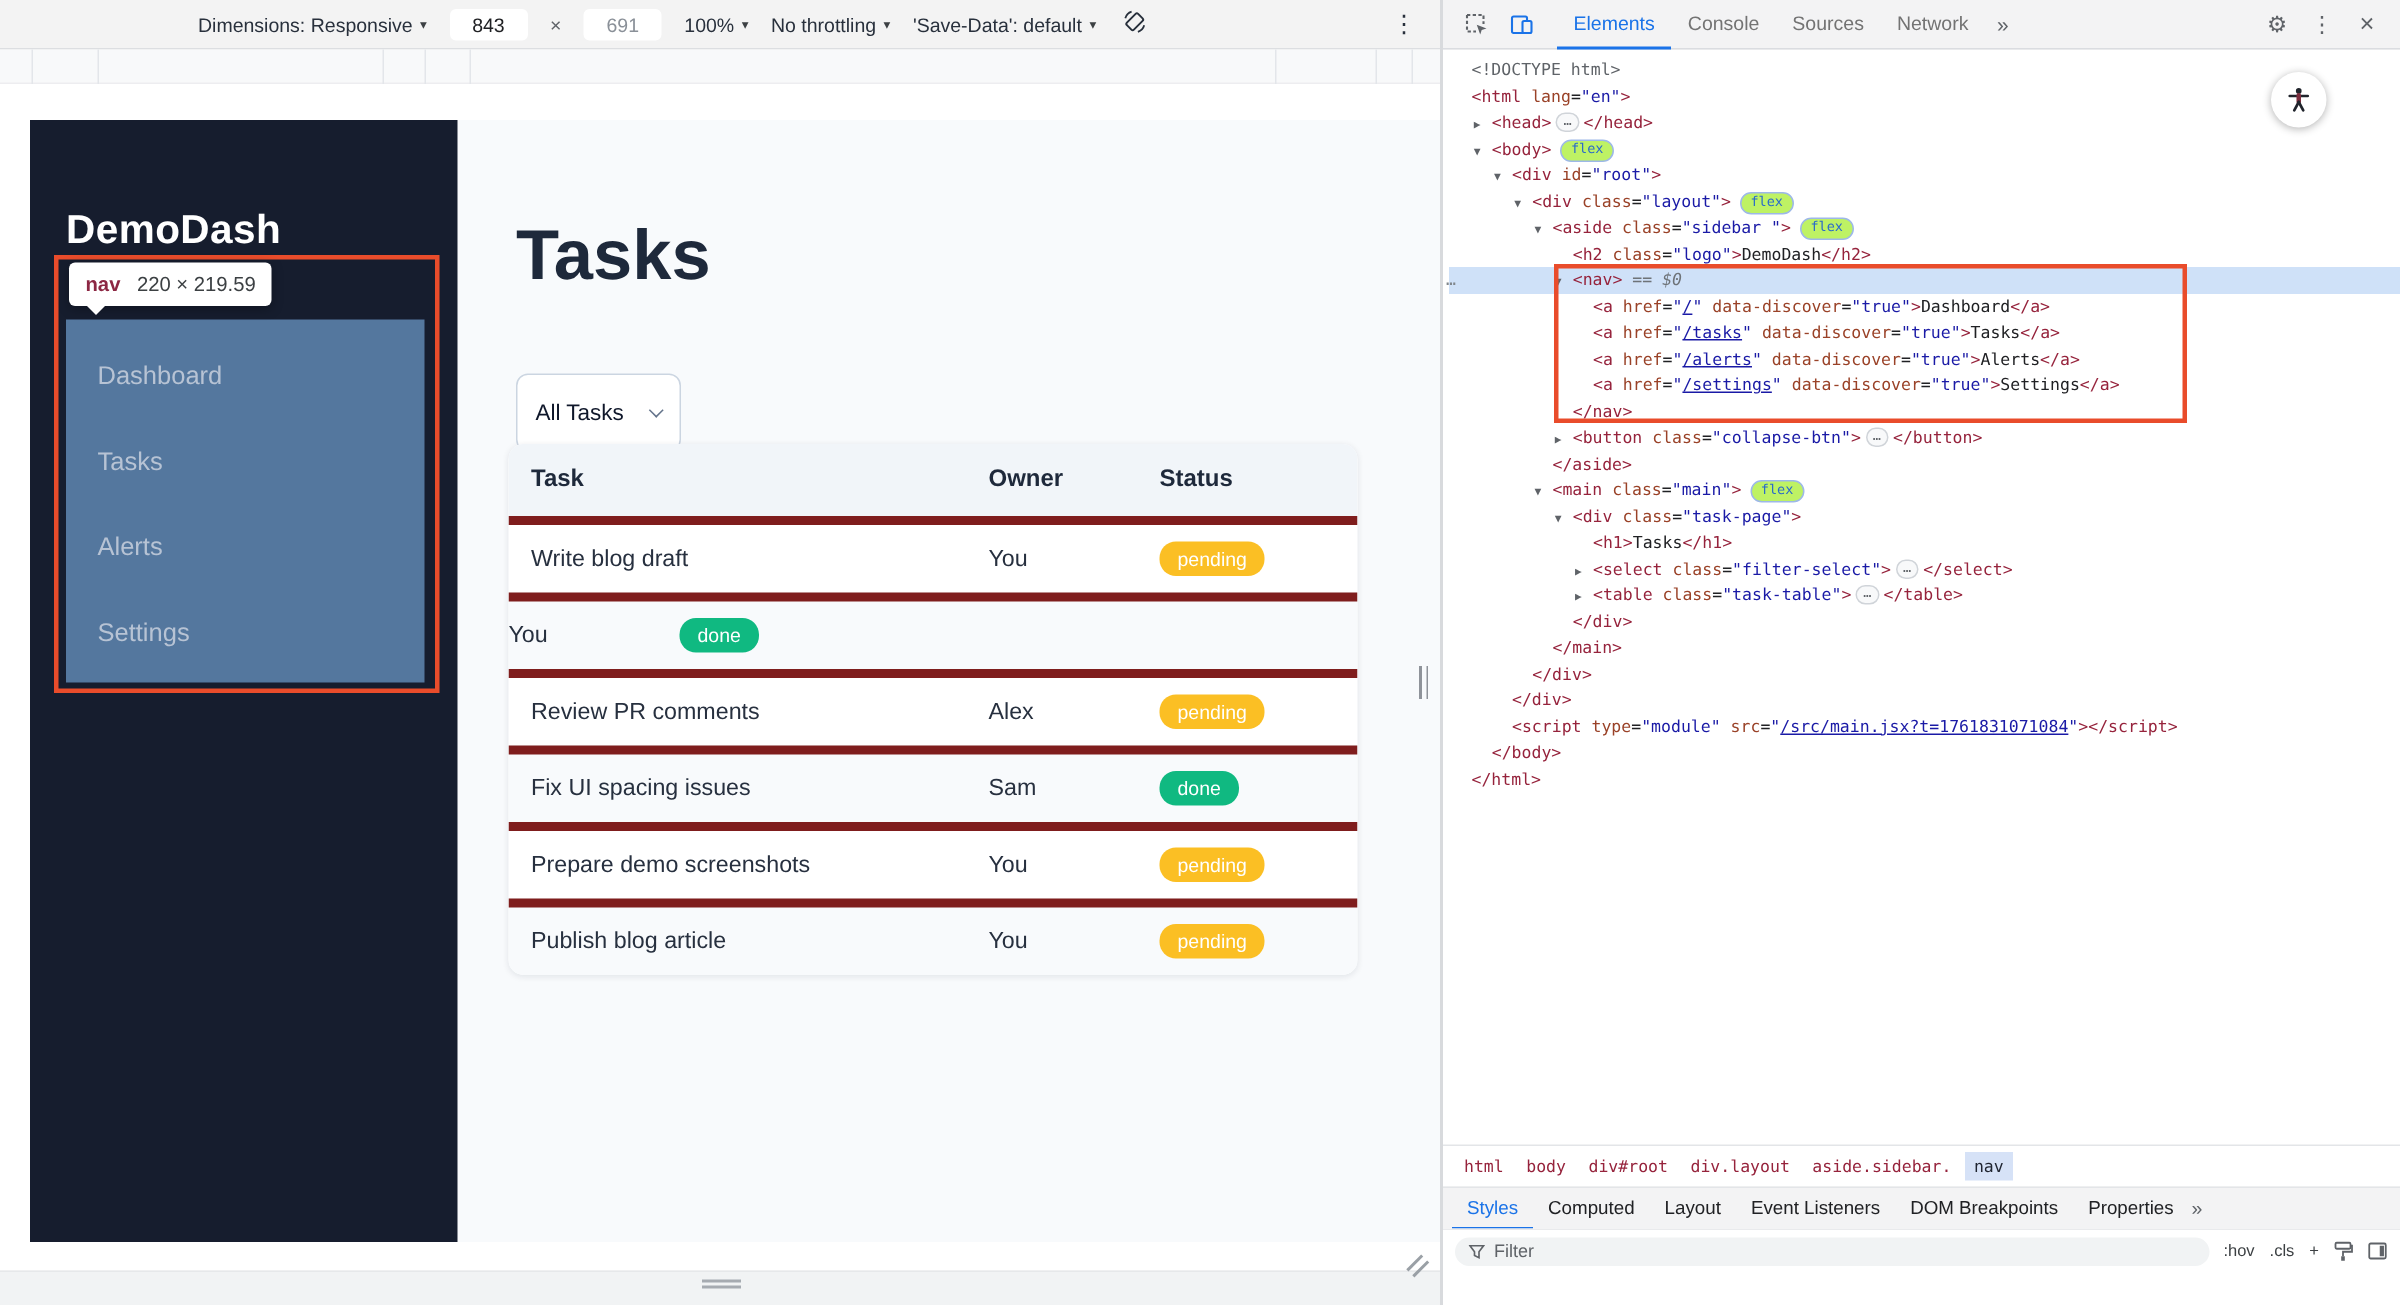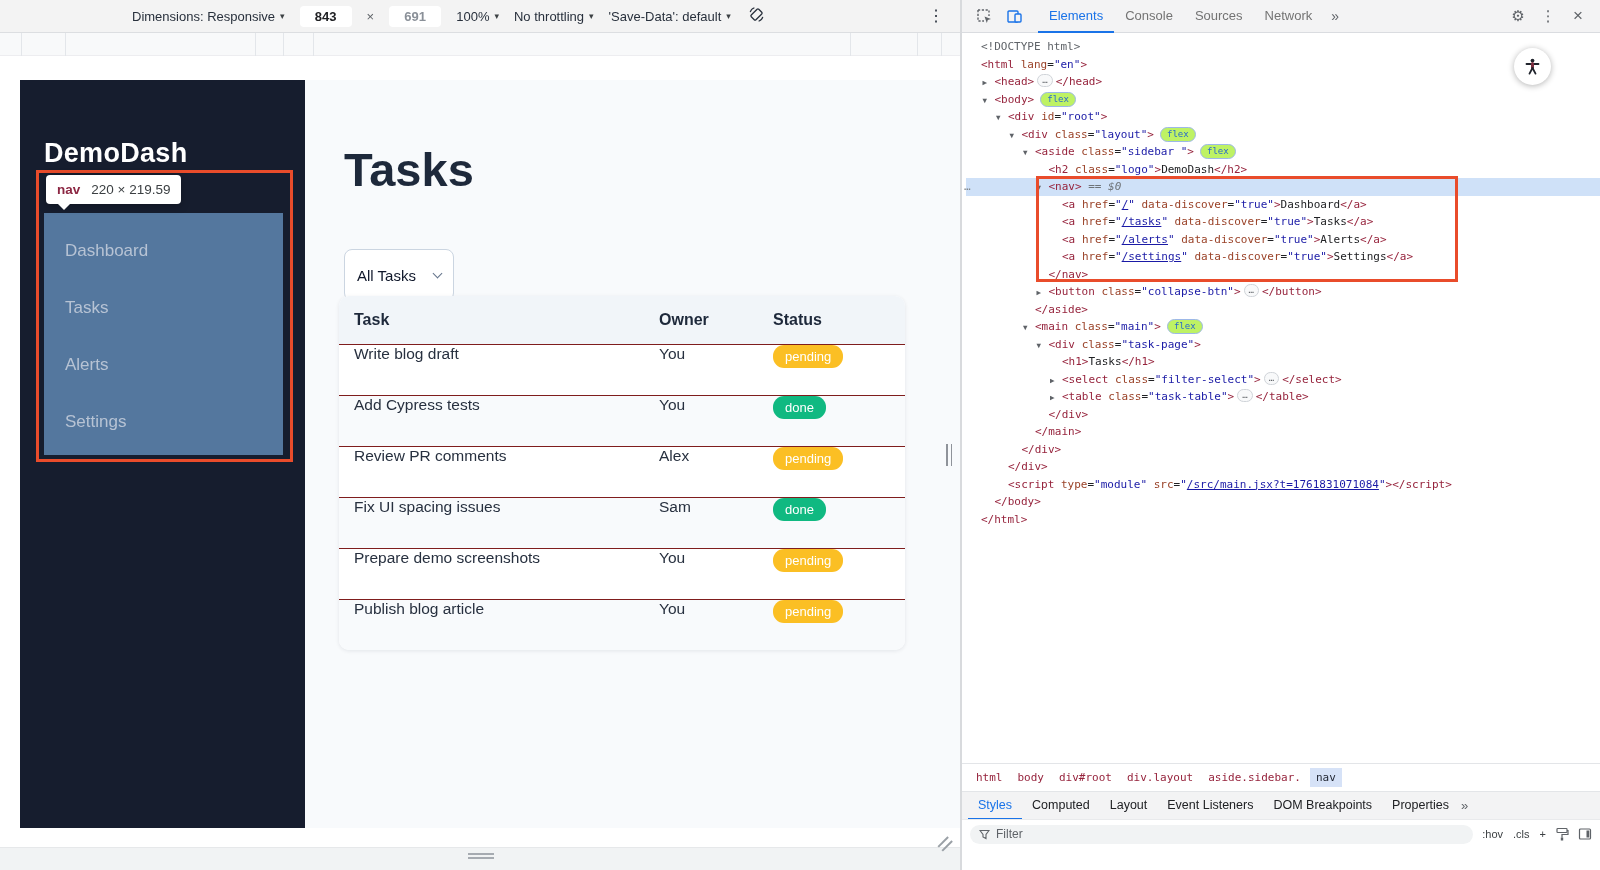--- a/index.html
+++ b/index.html
@@ -7,21 +7,21 @@
   *{box-sizing:border-box;}
 
   
   .left-pane{position:absolute;left:0;top:0;width:960px;height:870px;background:#fff;}
   .device-toolbar{position:absolute;left:0;top:0;width:960px;height:33px;background:#f3f3f3;
     border-bottom:1px solid #dcdee1;display:flex;align-items:center;padding-left:132px;gap:15px;
     font-size:13px;color:#28303c;}
   .dt-item{display:flex;align-items:center;gap:5px;cursor:default;white-space:nowrap;}
   .caret{font-size:9px;color:#3c4043;}
   .dim-input{background:#fff;border-radius:4px;width:52px;height:21px;line-height:21px;text-align:center;
-    font-size:13px;color:#202124;font-weight:bold;}
+    font-size:13px;color:#202124;}
   .dim-input.gray{color:#8a9098;}
   .times{color:#5f6368;}
   .rotate-ic{margin-left:2px;}
   .page-kebab{position:absolute;right:16px;top:6px;font-size:16px;color:#28303c;}
 
   .ruler-strip{position:absolute;left:0;top:33px;width:960px;height:23px;background:#f8f9fa;
     border-bottom:1px solid #ededf0;}
   .seg{position:absolute;top:0;width:1px;height:23px;background:#e3e6ea;}
 
   .viewport{position:absolute;left:0;top:56px;width:960px;height:791px;background:#fff;}
@@ -42,21 +42,21 @@
 
   .tasks-title{position:absolute;left:344px;top:86px;font-size:47px;font-weight:800;color:#1e293b;}
   .filter-select{position:absolute;left:344px;top:193px;width:110px;height:52px;background:#fff;
     border:1px solid #cbd5e1;border-radius:8px;display:flex;align-items:center;justify-content:space-between;
     padding:0 12px;font-size:15px;color:#0f172a;cursor:pointer;}
   .sel-chev{width:7px;height:7px;border-right:1.5px solid #64748b;border-bottom:1.5px solid #64748b;
     transform:rotate(45deg);margin-top:-3px;}
   .task-card{position:absolute;left:339px;top:240px;width:566px;background:#fff;border-radius:10px;
     box-shadow:0 1px 4px rgba(15,23,42,.09);overflow:hidden;}
   .t-head{display:flex;height:48px;align-items:center;background:#f1f5f9;font-weight:bold;font-size:16px;color:#1e293b;}
-  .t-row{display:flex;height:51px;font-size:15.5px;color:#27303f;border-top:1px solid #7f1d1d;}
+  .t-row{display:flex;height:51px;align-items:center;font-size:15.5px;color:#27303f;border-top:6px solid #7f1d1d;}
   .t-row.alt{background:#f8fafc;}
   .c-task{width:320px;padding-left:15px;}
   .c-owner{width:114px;}
   .c-status{flex:1;}
   .badge{display:inline-block;padding:4px 12px;border-radius:11px;color:#fff;font-size:13px;}
 
   .bottom-strip{position:absolute;left:0;top:847px;width:960px;height:23px;background:#f1f3f4;border-top:1px solid #e6e8ea;}
   .h-scroll{position:absolute;left:468px;top:5px;width:26px;height:7px;}
   .h-scroll i{display:block;height:2px;background:#a6abb1;margin-bottom:2px;}
   .pane-divider{position:absolute;left:960px;top:0;width:2px;height:870px;background:#d8dadd;}
@@ -204,21 +204,20 @@
           <div class="c-task">Task</div>
           <div class="c-owner">Owner</div>
           <div class="c-status">Status</div>
         </div>
         <div class="t-row">
           <div class="c-task">Write blog draft</div>
           <div class="c-owner">You</div>
           <div class="c-status"><span class="badge" style="background: rgb(251, 191, 36);">pending</span></div>
         </div>
         <div class="t-row alt">
-          <div class="c-task">Add Cypress tests</div>
           <div class="c-owner">You</div>
           <div class="c-status"><span class="badge" style="background: rgb(16, 185, 129);">done</span></div>
         </div>
         <div class="t-row">
           <div class="c-task">Review PR comments</div>
           <div class="c-owner">Alex</div>
           <div class="c-status"><span class="badge" style="background: rgb(251, 191, 36);">pending</span></div>
         </div>
         <div class="t-row alt">
           <div class="c-task">Fix UI spacing issues</div>

